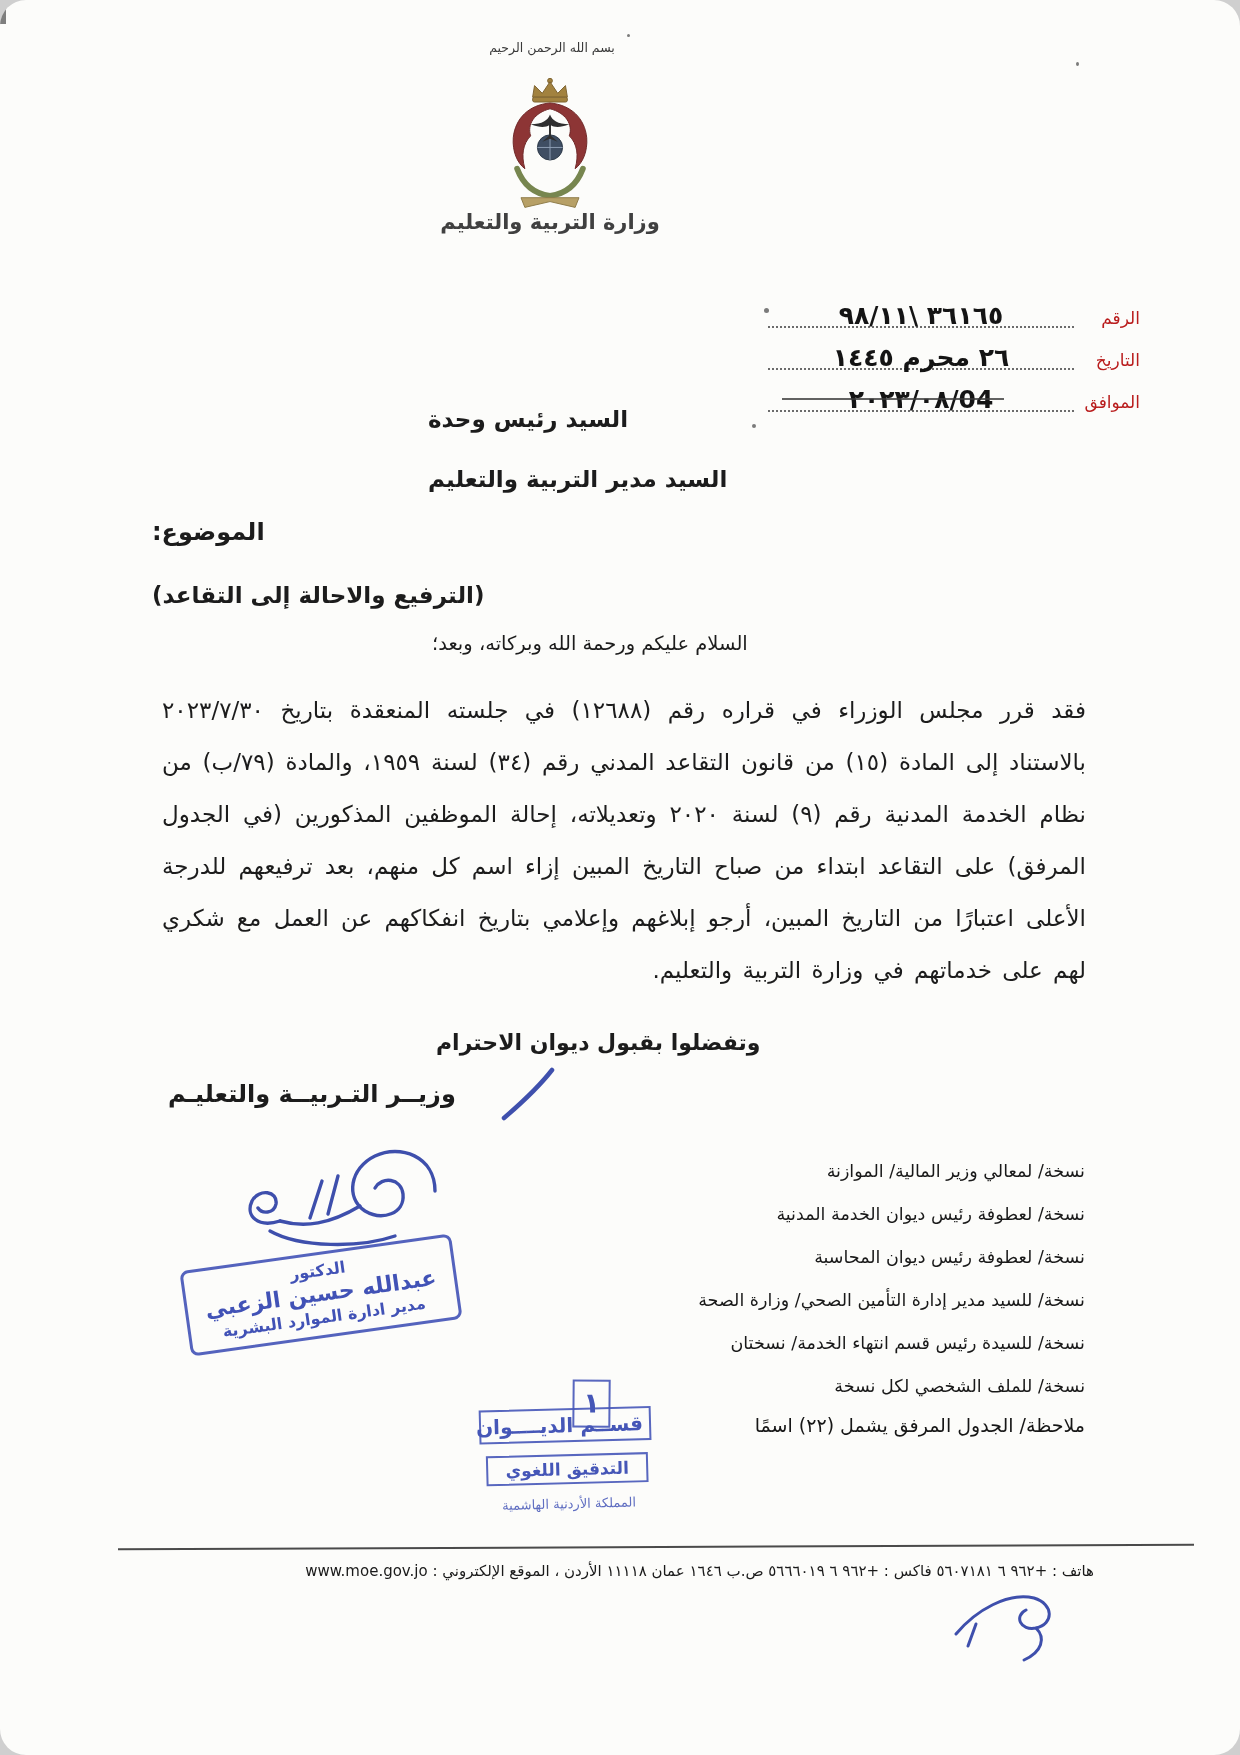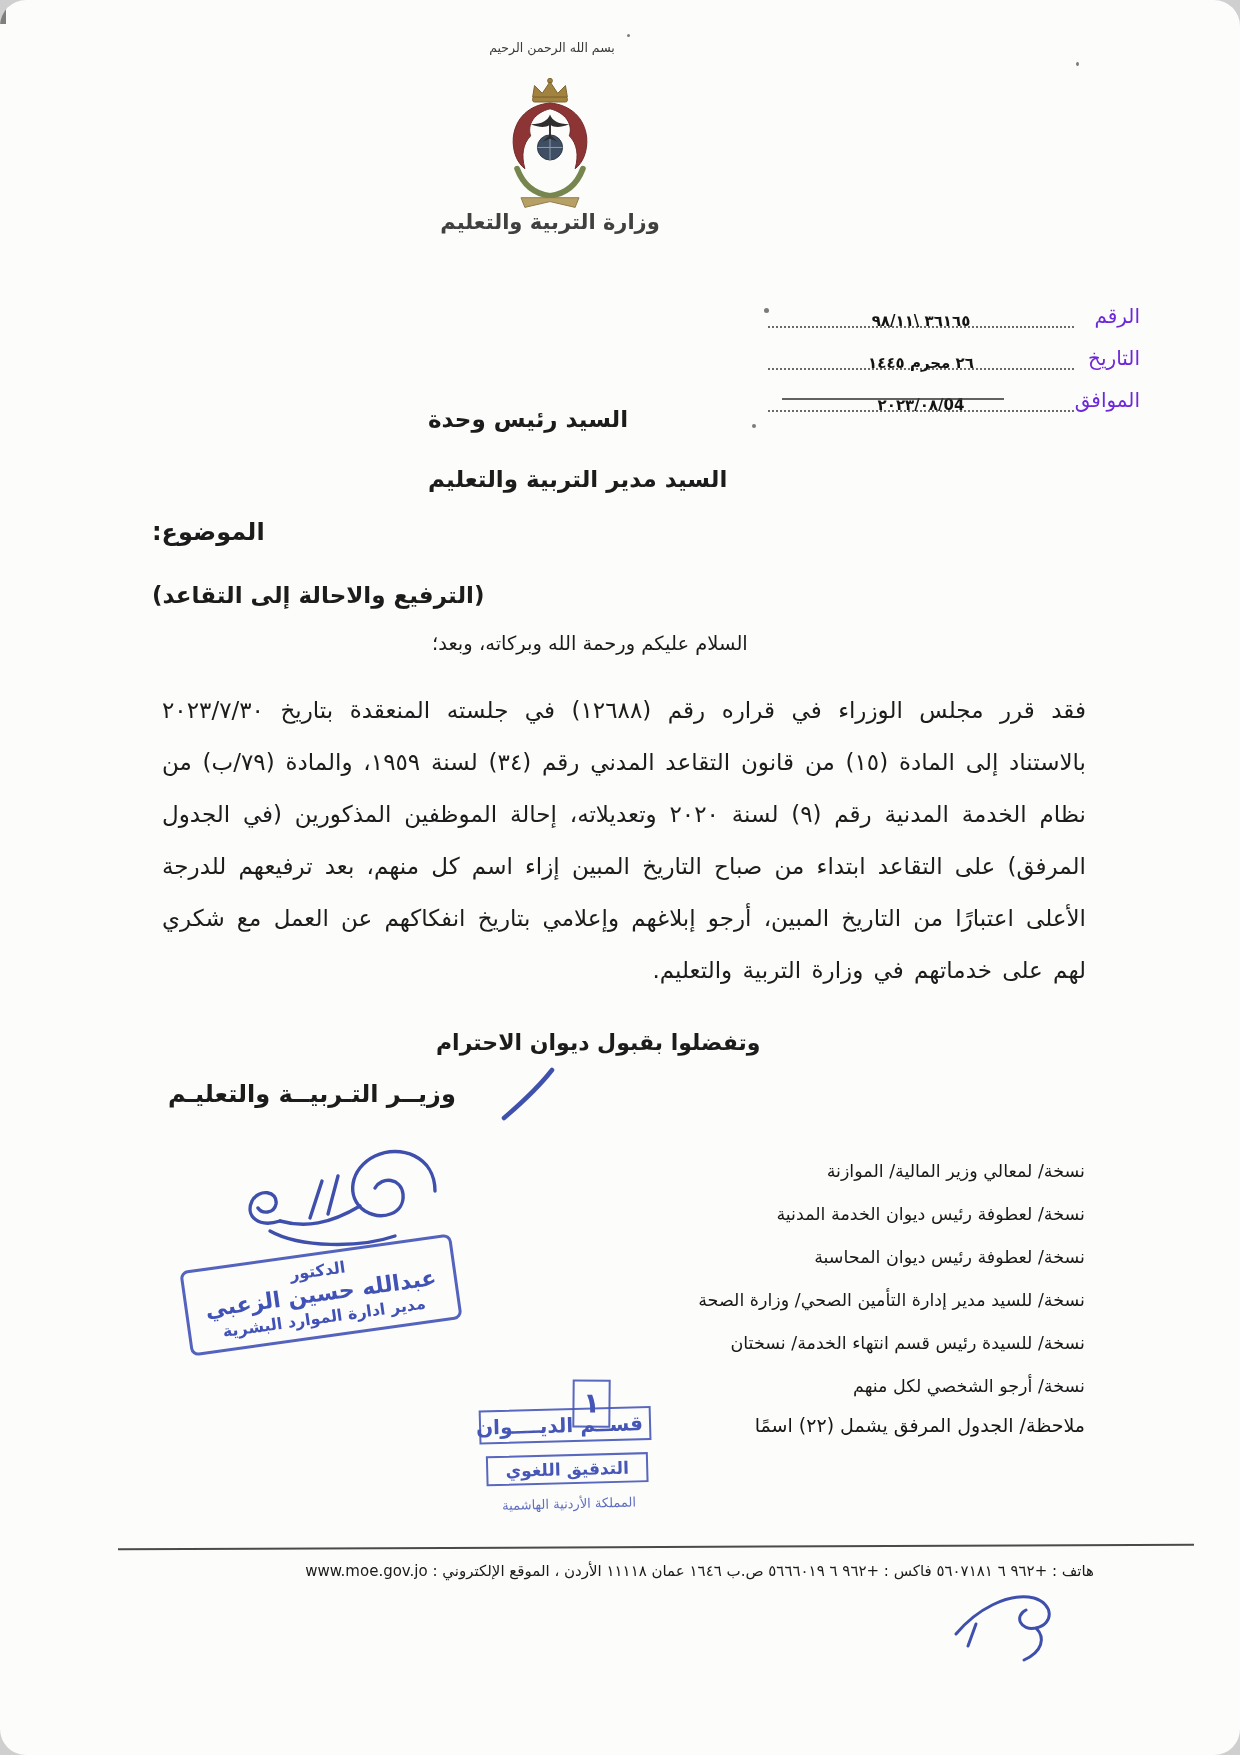--- a/index.html
+++ b/index.html
@@ -17,24 +17,24 @@
   .bismillah { position:absolute; left:482px; top:40px; width:140px; text-align:center;
                font-size:12.5px; color:#3a3a3a; }
   .emblem { position:absolute; left:492px; top:74px; width:116px; height:144px; }
   .ministry { position:absolute; left:550px; top:210px; transform:translateX(-50%);
               font-size:21px; font-weight:bold; white-space:nowrap; color:#404040;
               letter-spacing:.5px; }
 
   
   .ref { position:absolute; right:100px; top:294px; width:372px; direction:rtl; }
   .ref-row { display:flex; align-items:flex-end; height:34px; margin-bottom:8px; }
-  .ref-label { flex:none; width:66px; font-size:20px; color:#6d28d9; padding-left:8px; }
+  .ref-label { flex:none; width:66px; font-size:17px; color:#b91c1c; padding-left:8px; }
   .ref-line { flex:1; border-bottom:2px dotted #6b6b6b; height:100%;
               display:flex; justify-content:center; align-items:flex-end; }
-  .ref-value { font-weight:bold; font-size:15px; letter-spacing:1px; color:#141414;
+  .ref-value { font-weight:bold; font-size:25px; letter-spacing:1px; color:#141414;
                transform:translateY(4px); white-space:nowrap;margin-top:22px; }
   .strike { position:absolute; left:782px; top:398px; width:222px; height:2px;
             background:#3b3b3b; opacity:.8; }
 
   
   .addr { position:absolute; left:428px; font-size:23px; font-weight:bold; white-space:nowrap; }
   .a1 { top:406px; } .a2 { top:466px; }
   .subj-label { position:absolute; left:152px; top:518px; font-size:24px; font-weight:bold; white-space:nowrap; }
   .subj-value { position:absolute; left:152px; top:582px; font-size:23px; font-weight:bold; white-space:nowrap; }
   .greeting   { position:absolute; left:432px; top:632px; font-size:19.5px; white-space:nowrap; }
@@ -169,21 +169,21 @@
     <div class="hs2 ar">عبدالله حسين الزعبي</div>
     <div class="hs3 ar">مدير ادارة الموارد البشرية</div>
   </div>
 
   <div class="cc">
     <div class="cc-item">نسخة/ لمعالي وزير المالية/ الموازنة</div>
     <div class="cc-item">نسخة/ لعطوفة رئيس ديوان الخدمة المدنية</div>
     <div class="cc-item">نسخة/ لعطوفة رئيس ديوان المحاسبة</div>
     <div class="cc-item">نسخة/ للسيد مدير إدارة التأمين الصحي/ وزارة الصحة</div>
     <div class="cc-item">نسخة/ للسيدة رئيس قسم انتهاء الخدمة/ نسختان</div>
-    <div class="cc-item">نسخة/ أرجو الشخصي لكل منهم</div>
+    <div class="cc-item">نسخة/ للملف الشخصي لكل نسخة</div>
   </div>
 
   <div class="note ar">ملاحظة/ الجدول المرفق يشمل (٢٢) اسمًا</div>
 
   <div class="diwan">
     <div class="dw-num">١</div>
     <div class="dw-1 ar">قســم الديــــوان</div>
     <div class="dw-2 ar">التدقيق اللغوي</div>
     <div class="dw-3 ar">المملكة الأردنية الهاشمية</div>
   </div>

